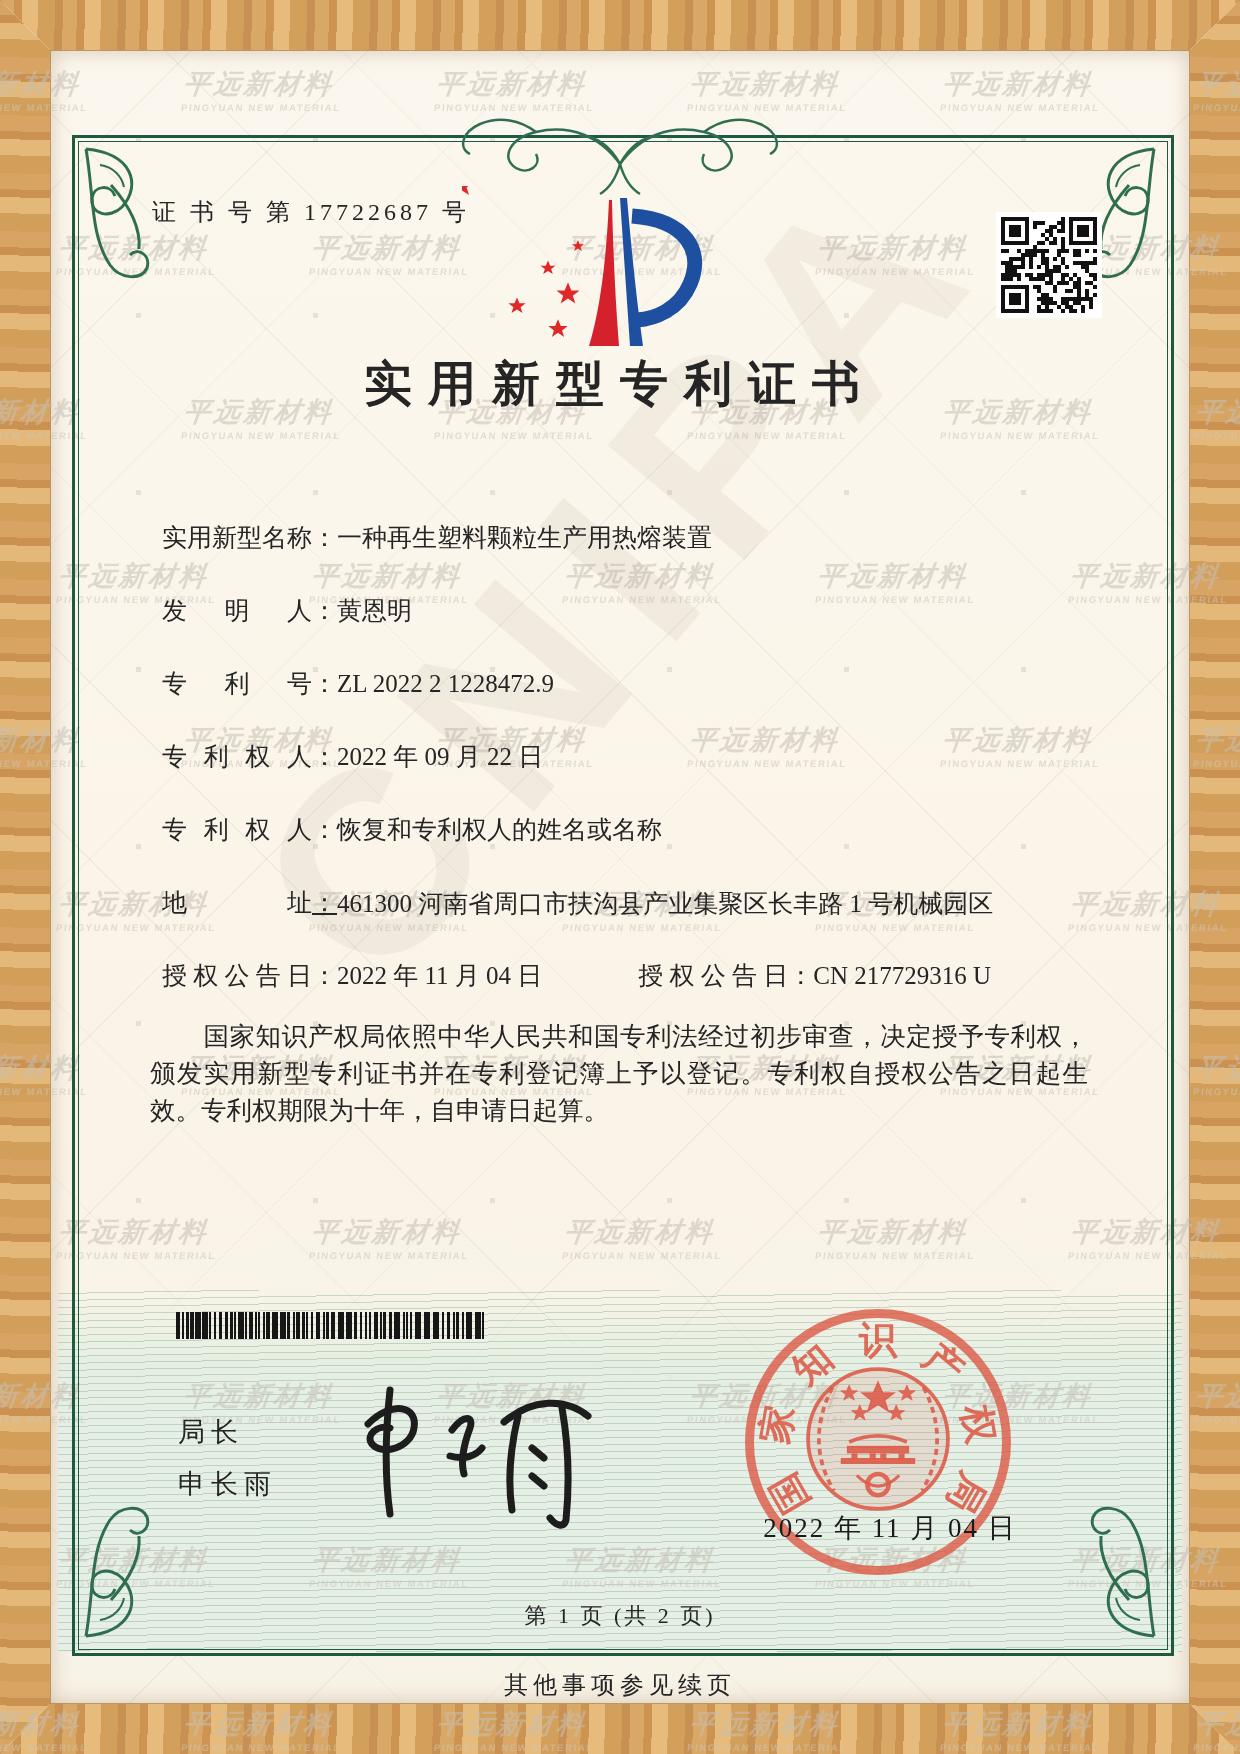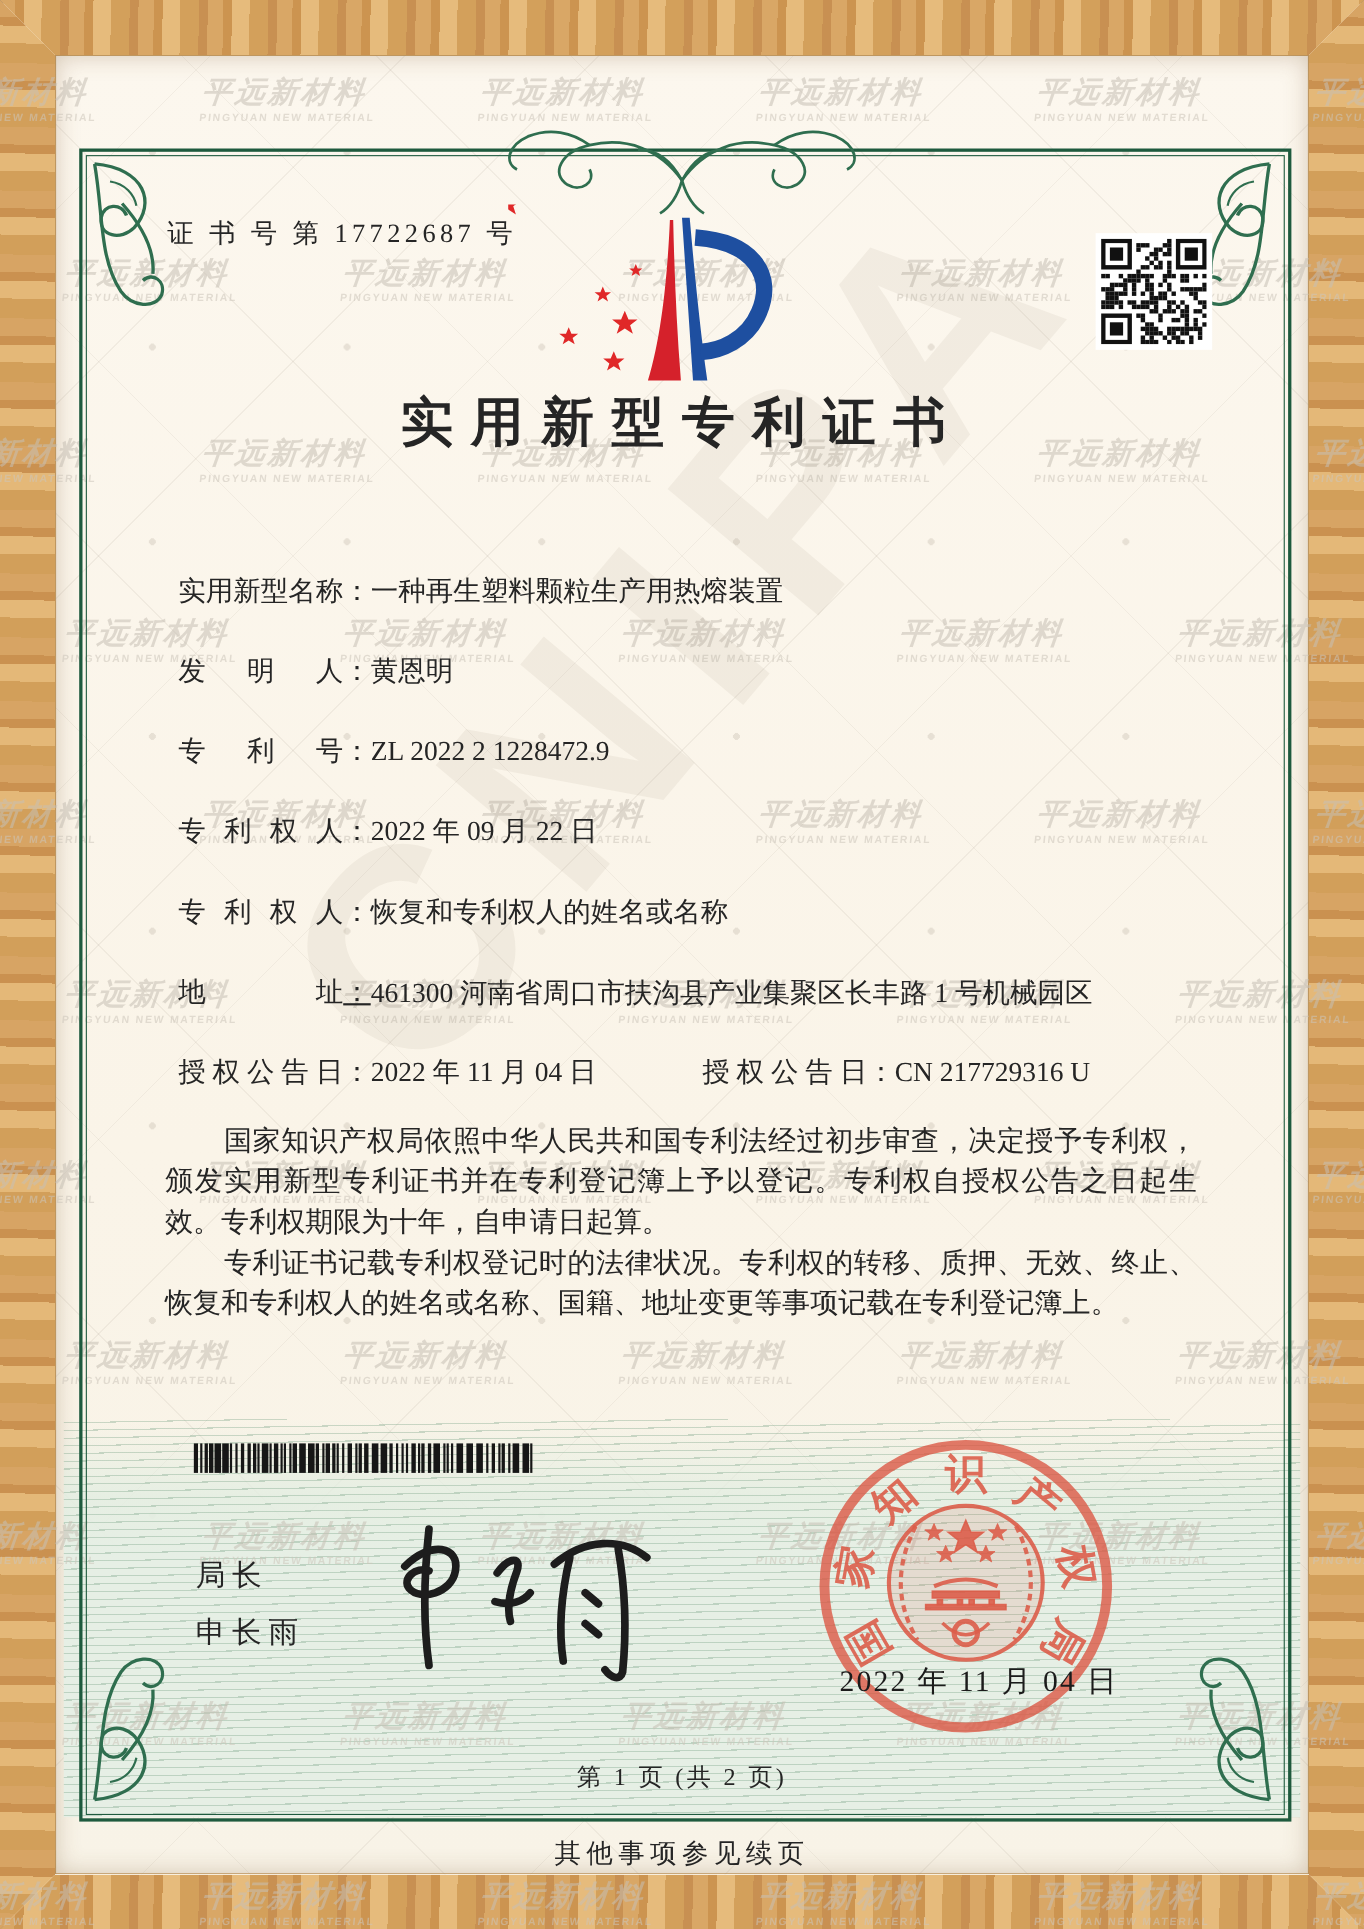--- a/index.html
+++ b/index.html
@@ -620,21 +620,20 @@
       <div>
         <span class="label">授权公告日</span><span class="colon">：</span><span class="value">2022 年 11 月 04 日</span>
       </div>
       <div>
         <span class="label">授权公告日</span><span class="colon">：</span><span class="value">CN 217729316 U</span>
       </div>
     </div>
 
     <div class="body-text">
       <p>国家知识产权局依照中华人民共和国专利法经过初步审查，决定授予专利权，颁发实用新型专利证书并在专利登记簿上予以登记。专利权自授权公告之日起生效。专利权期限为十年，自申请日起算。</p>
-      <p>专利证书记载专利权登记时的法律状况。专利权的转移、质押、无效、终止、恢复和专利权人的姓名或名称、国籍、地址变更等事项记载在专利登记簿上。</p>
     </div>
 
     <svg class="barcode" id="barcode" width="316" height="27">
         <rect x="0" y="0" width="4" height="27" fill="#161616"></rect>
         <rect x="6" y="0" width="2" height="27" fill="#161616"></rect>
         <rect x="10" y="0" width="3" height="27" fill="#161616"></rect>
         <rect x="14" y="0" width="4" height="27" fill="#161616"></rect>
         <rect x="19" y="0" width="6" height="27" fill="#161616"></rect>
         <rect x="26" y="0" width="6" height="27" fill="#161616"></rect>
         <rect x="33" y="0" width="2" height="27" fill="#161616"></rect>

